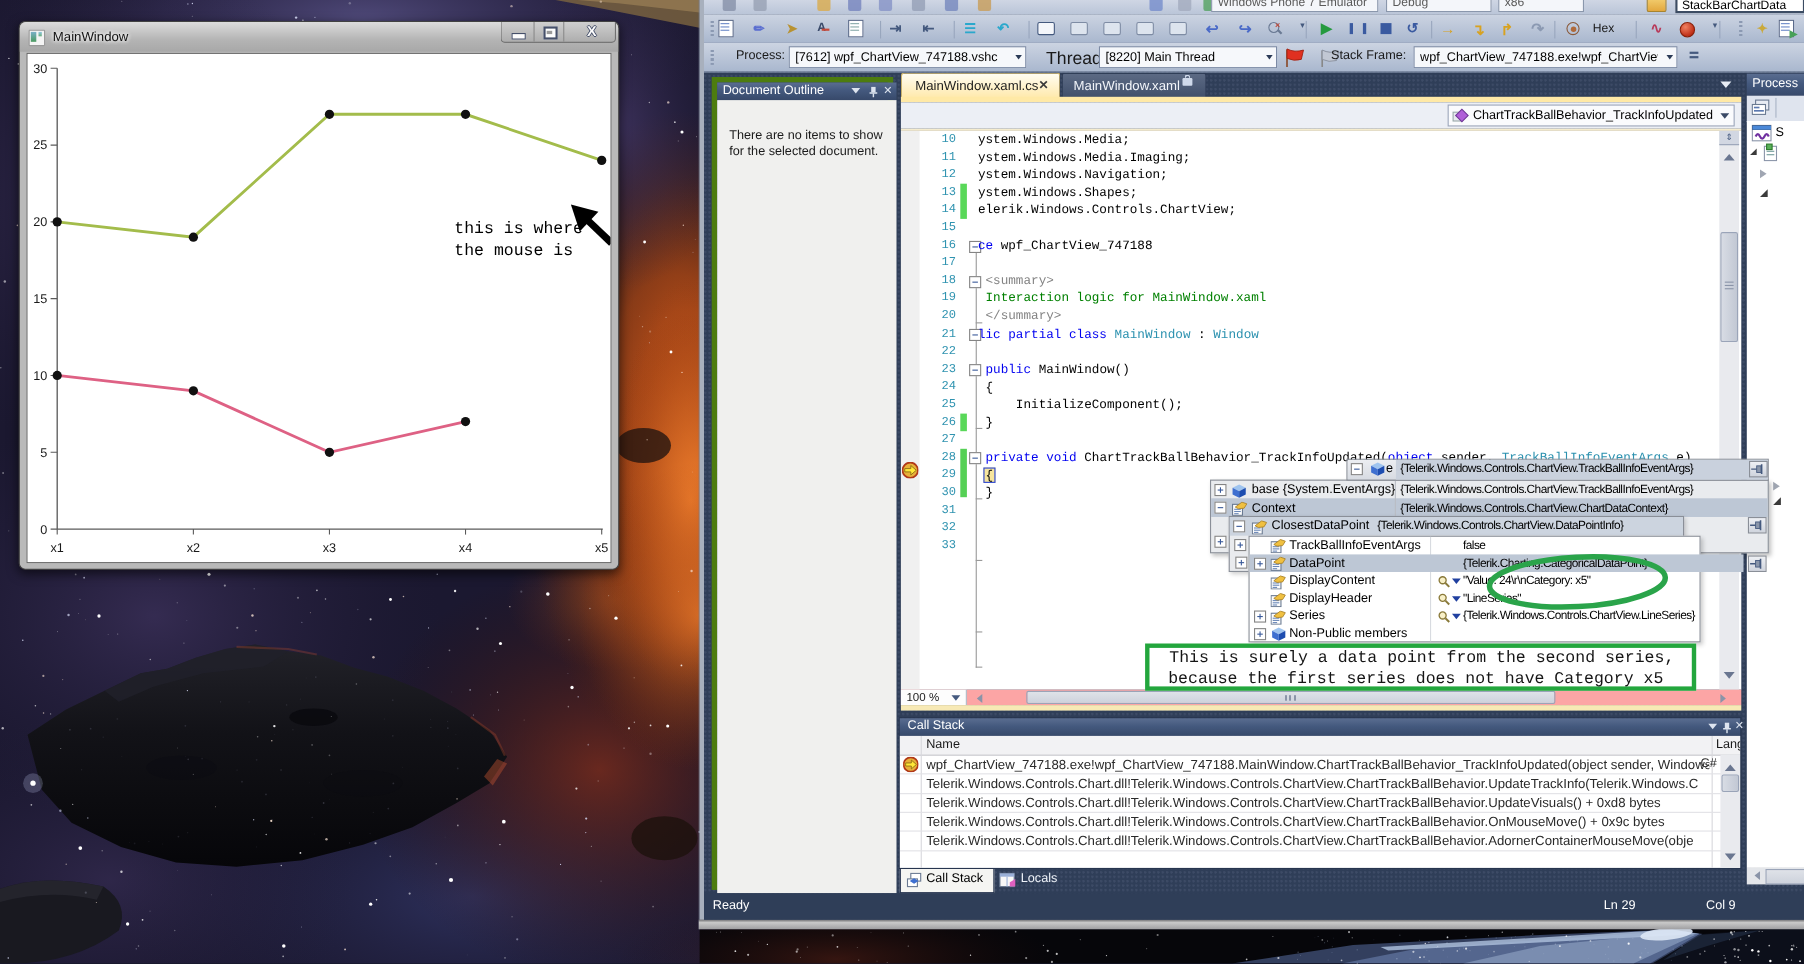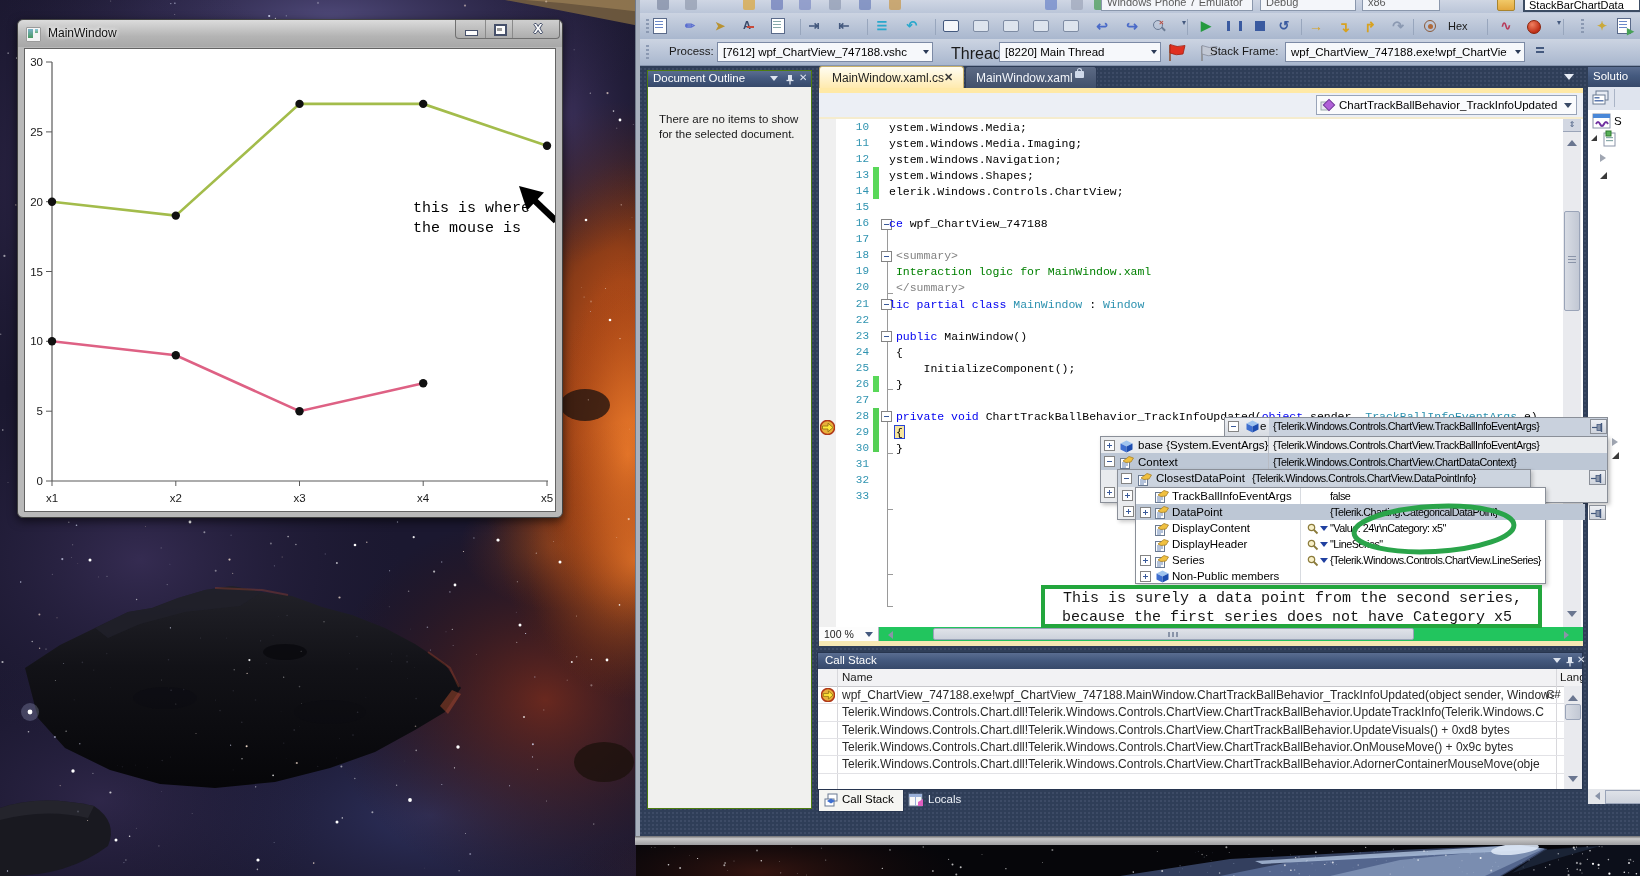--- a/index.html
+++ b/index.html
@@ -882,21 +882,21 @@
     <path d="M38,3.5 Q45,7 53,4.5 L51,13 Q44,15 38,12 Z" fill="#c2c8d4" stroke="#858c9a" stroke-width="0.8"></path>
   </svg>
   <div class="abs" style="left:570px;top:6px;font-size:11.5px;color:#1a1a1a">Stack Frame:</div>
   <div class="abs" style="left:645px;top:3px;width:240px;height:20px;background:#f6f8fb;border:1px solid #7c8aa5;box-sizing:border-box">
     <div class="abs" style="left:5px;top:3px;font-size:11.5px;color:#000;white-space:nowrap;overflow:hidden;width:216px">wpf_ChartView_747188.exe!wpf_ChartView</div>
     <div class="abs" style="right:3px;top:7px;width:0;height:0;border:3.5px solid transparent;border-top:4.5px solid #2a3a56"></div>
   </div>
   <div class="abs" style="left:896px;top:8px;width:8px;height:2px;background:#44597e;box-shadow:0 4px 0 #44597e"></div>
  </div>
 
- <div class="abs" style="left:12px;top:70px;width:165px;height:739px;border:1px solid #4d7c0f;box-sizing:border-box">
+ <div class="abs" style="left:12px;top:70px;width:165px;height:739px;border:5px solid #4d7c0f;box-sizing:border-box">
   <div class="abs" style="left:0;top:0;width:163px;height:16px;background:linear-gradient(#5a6d90,#44597e 45%,#37496a)">
     <div class="abs" style="left:5px;top:1px;font-size:11.5px;color:#fff">Document Outline</div>
     <div class="abs" style="left:122px;top:5px;width:0;height:0;border:4px solid transparent;border-top:5px solid #dde4ef"></div>
     <svg class="abs" style="left:137px;top:3px" width="10" height="11" viewBox="0 0 10 11">
           <rect x="3" y="1" width="4" height="5" fill="#dde4ef"></rect>
           <line x1="1.5" y1="6.5" x2="8.5" y2="6.5" stroke="#dde4ef" stroke-width="1.3"></line>
           <line x1="5" y1="7" x2="5" y2="10.5" stroke="#dde4ef" stroke-width="1.3"></line>
         </svg>
     <div class="abs" style="left:151px;top:1px;font-size:10px;color:#dde4ef">✕</div>
   </div>
@@ -990,21 +990,21 @@
 
  <div class="abs" style="left:928px;top:119px;width:18px;height:508px;background:#e9eaee">
    <div class="abs" style="left:0;top:0;width:18px;height:12px;background:#d2d7e2;border-bottom:1px solid #9aa4b8;text-align:center;font-size:8px;color:#44597e;line-height:11px">⇕</div>
    <div class="abs" style="left:4px;top:16px;width:0;height:0;border:5px solid transparent;border-bottom:6px solid #6a7690"></div>
    <div class="abs" style="left:1px;top:92px;width:16px;height:100px;background:linear-gradient(90deg,#d8dce4,#c2c8d4);border:1px solid #9aa4b8;border-radius:2px;box-sizing:border-box">
      <div style="margin:44px 3px 0;height:1px;background:#8a94a8;box-shadow:0 3px 0 #8a94a8,0 6px 0 #8a94a8"></div>
    </div>
    <div class="abs" style="left:4px;top:492px;width:0;height:0;border:5px solid transparent;border-top:6px solid #6a7690"></div>
  </div>
 
- <div class="abs" style="left:184px;top:627px;width:764px;height:14px;background:#22c55e">
+ <div class="abs" style="left:184px;top:627px;width:764px;height:14px;background:#fca5a5">
    <div class="abs" style="left:0;top:0;width:59px;height:14px;background:#fdfdfd;border-right:1px solid #b0b6c2">
      <div class="abs" style="left:5px;top:1px;font-size:10.5px;color:#222">100 %</div>
      <div class="abs" style="left:46px;top:5px;width:0;height:0;border:4px solid transparent;border-top:5px solid #44597e"></div>
    </div>
    <div class="abs" style="left:65px;top:4px;width:0;height:0;border:4px solid transparent;border-right:5px solid #8a94a8"></div>
    <div class="abs" style="left:114px;top:1px;width:481px;height:12px;background:linear-gradient(#dfe2e8,#cdd2dc);border:1px solid #9aa4b8;border-radius:2px;box-sizing:border-box">
      <div style="margin:3px auto 0;width:12px;height:5px;background:repeating-linear-gradient(90deg,#8a94a8 0 2px,transparent 2px 4px)"></div>
    </div>
    <div class="abs" style="left:745px;top:4px;width:0;height:0;border:4px solid transparent;border-left:5px solid #8a94a8"></div>
  </div>
@@ -1236,21 +1236,21 @@
     <rect x="1" y="1" width="13" height="12" fill="#f8f8f8" stroke="#6a7a92"></rect>
     <rect x="1" y="1" width="13" height="3" fill="#9ab0d8"></rect>
     <line x1="7.5" y1="4" x2="7.5" y2="13" stroke="#9ab0d8"></line>
     <polygon points="10,9 15,6 15,13 10,13" fill="#e060c0"></polygon>
   </svg>
   <div class="abs" style="left:23px;top:3px;font-size:11.5px;color:#eef2f8">Locals</div>
 </div>
 
 <div class="abs" style="left:953px;top:67px;width:52px;height:737px">
  <div class="abs" style="left:0;top:0;width:52px;height:20px;background:linear-gradient(#5a6d90,#44597e 45%,#37496a)">
-  <div class="abs" style="left:5px;top:3px;font-size:11.5px;color:#fff">Solutio</div>
+  <div class="abs" style="left:5px;top:3px;font-size:11.5px;color:#fff">Process</div>
  </div>
  <div class="abs" style="left:0;top:20px;width:52px;height:23px;background:#dfe4ee;border-bottom:1px solid #aab4c6">
    <svg class="abs" style="left:4px;top:3px" width="17" height="16" viewBox="0 0 17 16">
      <rect x="4" y="1" width="12" height="9" fill="#e8ecf4" stroke="#6a7a92"></rect>
      <rect x="1" y="5" width="12" height="9" fill="#fff" stroke="#6a7a92"></rect>
      <rect x="2.5" y="7" width="5" height="1.5" fill="#5a78b0"></rect>
           <rect x="2.5" y="10" width="9" height="1.5" fill="#5a78b0"></rect>
    </svg>
    <div class="abs" style="left:26px;top:2px;width:1px;height:18px;background:#aab4c6"></div>
  </div>
@@ -1273,13 +1273,18 @@
    <div class="abs" style="left:12px;top:62px;width:0;height:0;border-left:7px solid transparent;border-bottom:7px solid #3a3a3a"></div>
    <div class="abs" style="left:24px;top:328px;width:0;height:0;border:4.5px solid transparent;border-left:6px solid #a0a6b2"></div>
    <div class="abs" style="left:24px;top:342px;width:0;height:0;border-left:7px solid transparent;border-bottom:7px solid #3a3a3a"></div>
  </div>
  <div class="abs" style="left:0;top:722px;width:52px;height:15px;background:#e4e6ea">
    <div class="abs" style="left:3px;top:3px;width:0;height:0;border:4px solid transparent;border-right:5px solid #8a94a8"></div>
    <div class="abs" style="left:17px;top:1px;width:35px;height:12px;background:linear-gradient(#dfe2e8,#cdd2dc);border:1px solid #9aa4b8"></div>
  </div>
 </div>
 
+<div class="abs" style="left:5px;top:812px;width:1000px;height:24px;background:#2f3e58">
+ <div class="abs" style="left:8px;top:5px;font-size:11.5px;color:#fff">Ready</div>
+ <div class="abs" style="left:818px;top:5px;font-size:11.5px;color:#fff">Ln 29</div>
+ <div class="abs" style="left:911px;top:5px;font-size:11.5px;color:#fff">Col 9</div>
 </div>
+</div>
 
 </body></html>

